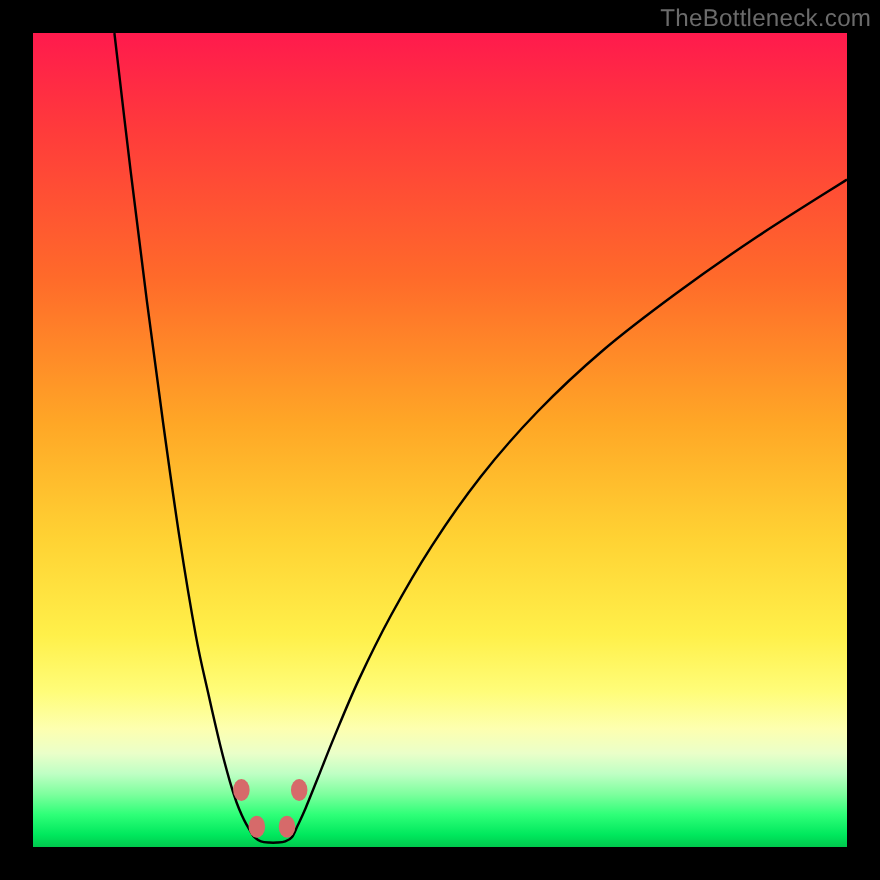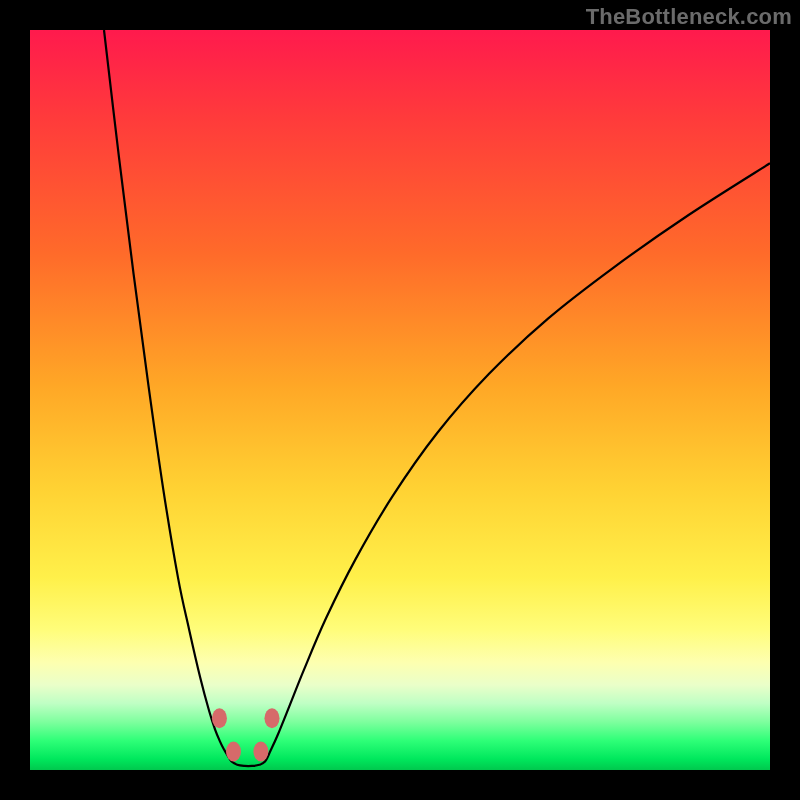--- a/index.html
+++ b/index.html
@@ -47,21 +47,21 @@
     top: 0;
     width: 740px;
     height: 740px;
     pointer-events: none;
   }
   .watermark {
     position: absolute;
     top: 4px;
     right: 8px;
     font-size: 22px;
-    font-weight: 700;
+    font-weight: 400;
     color: #6b6b6b;
     letter-spacing: 0.2px;
     user-select: none;
   }
 </style>
 </head>
 <body>
 
 <div class="outer">
   <div class="plot">

